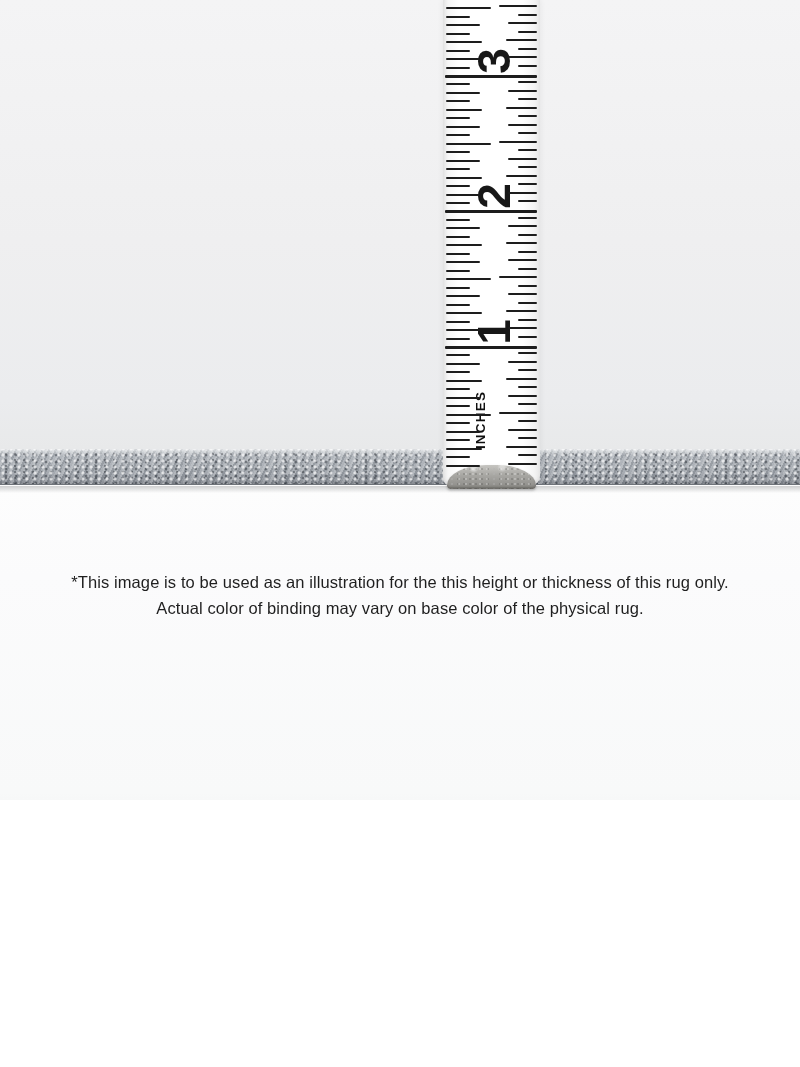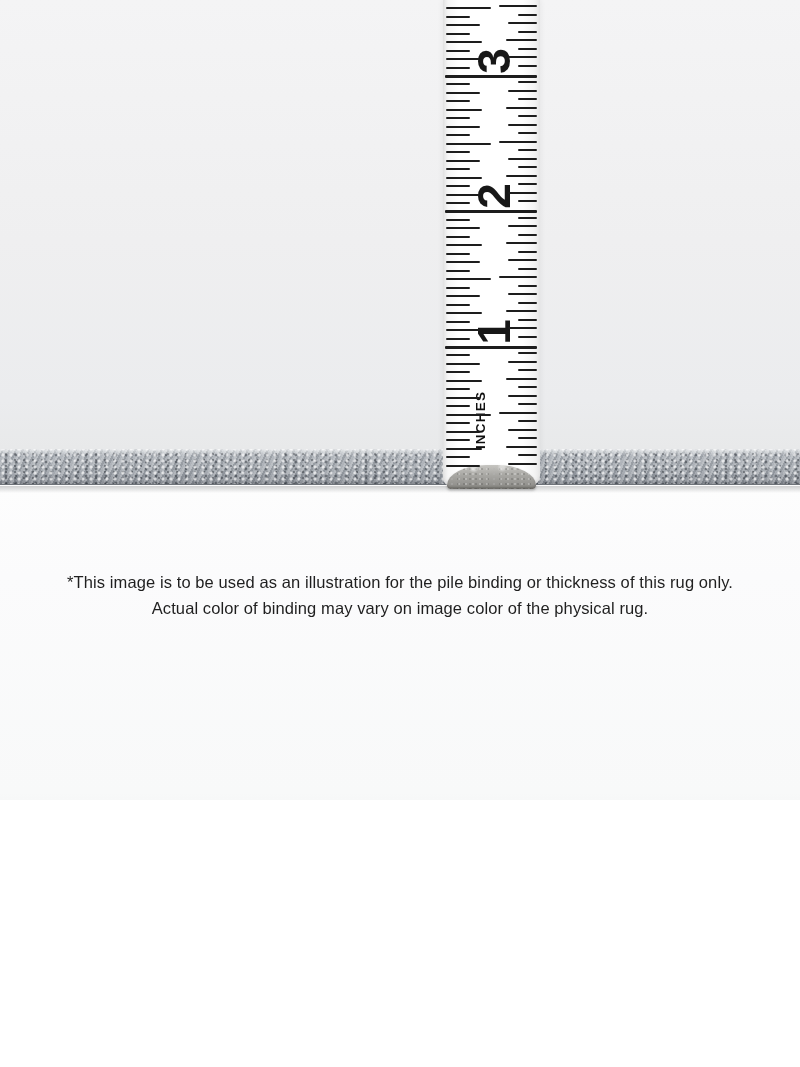--- a/index.html
+++ b/index.html
@@ -184,18 +184,18 @@
         <div class="tick right" style="top: 30.6562px; width: 19px; background: rgb(29, 29, 29);"></div>
         <div class="tick left" style="top: 24.1875px; width: 34px; background: rgb(29, 29, 29);"></div>
         <div class="tick right" style="top: 22.1875px; width: 29px; background: rgb(29, 29, 29);"></div>
         <div class="tick left" style="top: 15.7188px; width: 24px; background: rgb(29, 29, 29);"></div>
         <div class="tick right" style="top: 13.7188px; width: 19px; background: rgb(29, 29, 29);"></div>
         <div class="tick left" style="top: 7.25px; width: 45px; background: rgb(29, 29, 29);"></div>
         <div class="tick right" style="top: 5.25px; width: 38px; background: rgb(29, 29, 29);"></div>
       </div>
 
     <div class="disclaimer">
-      <div>*This image is to be used as an illustration for the pile binding or thickness of this rug only.</div>
-      <div>Actual color of binding may vary on image color of the physical rug.</div>
+      <div>*This image is to be used as an illustration for the this height or thickness of this rug only.</div>
+      <div>Actual color of binding may vary on base color of the physical rug.</div>
     </div>
   </div>
   <div class="below-photo"></div>
 </div>
 
 </body></html>

